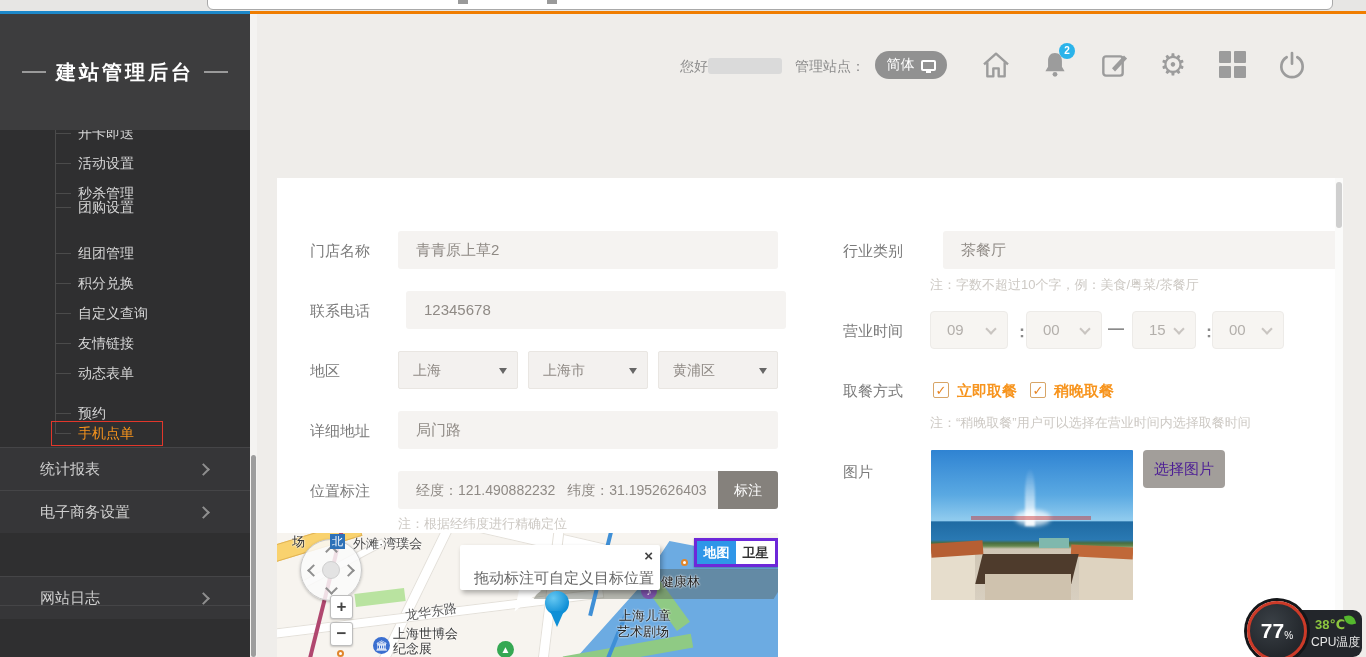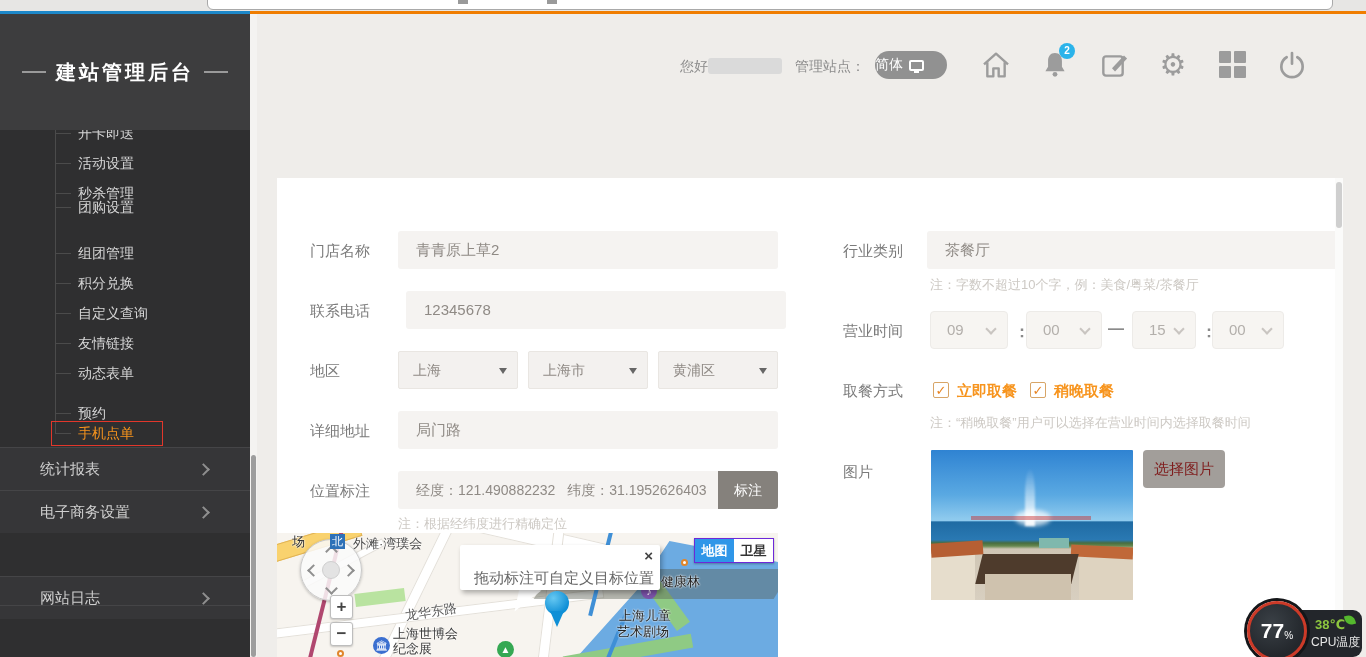--- a/index.html
+++ b/index.html
@@ -28,21 +28,21 @@
   .sb-section { position:absolute; left:0; width:250px; height:43px; border-top:1px solid #454547; color:#cfcfcf; font-size:15px; display:flex; align-items:center; padding:0 0 0 40px; cursor:pointer; background:#363638; }
   .sb-section .chev { position:absolute; right:42px; width:9px; height:9px; border-top:2px solid #8f8f8f; border-right:2px solid #8f8f8f; transform:rotate(45deg); }
   .sb-bottom-line { position:absolute; left:0; top:591px; width:250px; height:1px; background:#454547; }
   .sb-track { position:absolute; left:250px; top:14px; width:7px; height:643px; background:#f4f3f1; }
   .sb-thumb { position:absolute; left:251px; top:455px; width:5px; height:202px; background:#9d9d9d; border-radius:3px; }
 
   
   .header { position:absolute; left:257px; top:14px; width:1109px; height:106px; }
   .hd-item { position:absolute; top:44px; color:#8c8c8c; font-size:14px; }
   .redacted { position:absolute; left:451px; top:44px; width:74px; height:16px; background:#dadada; border-radius:3px; }
-  .lang-pill { position:absolute; left:618px; top:37px; width:72px; height:28px; background:#919191; border-radius:14px; color:#fff; font-size:14px; display:flex; align-items:center; gap:6px; cursor:pointer; }
+  .lang-pill { position:absolute; left:618px; top:37px; width:72px; height:28px; background:#919191; border-radius:14px; color:#fff; font-size:14px; display:flex; align-items:center; justify-content:center; gap:6px; cursor:pointer; }
   .monitor { width:15px; height:11px; border:2px solid #fff; border-radius:2px; position:relative; }
   .monitor::after { content:""; position:absolute; left:3px; bottom:-4px; width:5px; height:2px; background:#fff; }
   .hd-icon { position:absolute; top:35px; width:32px; height:32px; cursor:pointer; }
   .hd-icon svg { width:100%; height:100%; }
   .gear-glyph { font-size:30px; color:#9c9c9c; line-height:32px; text-align:center; }
   .grid-icon { display:grid; grid-template-columns:12px 12px; grid-template-rows:12px 12px; gap:3px; padding:2px; }
   .grid-icon span { background:#9c9c9c; border-radius:1px; }
   .badge { position:absolute; right:-4px; top:-6px; width:16px; height:16px; background:#2bb3ea; border-radius:50%; color:#fff; font-size:10px; text-align:center; line-height:16px; font-weight:bold; }
 
   
@@ -57,21 +57,21 @@
   .fselect { position:absolute; width:120px; height:38px; background:#f3f1ef; border:1px solid #e9e6e2; border-radius:2px; color:#8f8a85; font-size:14px; line-height:36px; padding-left:14px; cursor:pointer; }
   .fselect .tri { position:absolute; right:10px; top:16px; width:0; height:0; border-left:4px solid transparent; border-right:4px solid transparent; border-top:6px solid #666; }
   .fnote { position:absolute; color:#cdc9c4; font-size:13px; }
   .mark-btn { position:absolute; width:60px; height:38px; background:#85817c; color:#fff; font-size:14px; text-align:center; line-height:38px; border-radius:0 3px 3px 0; cursor:pointer; }
   .loc-text { font-size:14px; }
   .timebox { position:absolute; height:38px; background:#f7f5f2; border:1px solid #edebe8; border-radius:4px; color:#b3afab; font-size:15px; line-height:36px; padding-left:16px; cursor:pointer; }
   .timebox .vchev { position:absolute; right:12px; top:13px; width:8px; height:8px; border-right:2px solid #c9c5c1; border-bottom:2px solid #c9c5c1; transform:rotate(45deg); }
   .tsep { position:absolute; color:#8a8a8a; font-size:16px; font-weight:bold; }
   .checkbox { position:absolute; width:16px; height:16px; background:#fff; border:1px solid #d8a567; border-radius:2px; color:#e8821e; font-size:13px; font-weight:bold; text-align:center; line-height:15px; cursor:pointer; }
   .cklabel { position:absolute; color:#f7941d; font-size:15px; font-weight:bold; cursor:pointer; }
-  .choose-btn { position:absolute; width:82px; height:38px; background:#a29e9a; border-radius:4px; color:#7f1d1d; font-size:15px; text-align:center; line-height:38px; cursor:pointer; }
+  .choose-btn { position:absolute; width:82px; height:38px; background:#a29e9a; border-radius:4px; color:#4c1d95; font-size:15px; text-align:center; line-height:38px; cursor:pointer; }
 
   
   .photo { position:absolute; left:654px; top:272px; width:202px; height:150px; overflow:hidden; border-radius:1px; background:linear-gradient(to bottom,#2f83d2 0%,#5aa9e2 30%,#8ecaee 46%,#8ecaee 47%,#1f6ba3 48%,#2a79b3 60%,#486d3f 62%,#67884f 64%,#cfc5b4 66%,#d8cfc0 100%); cursor:default; }
   .ph-fountain { position:absolute; left:94px; top:18px; width:10px; height:58px; background:linear-gradient(to top,rgba(255,255,255,.95),rgba(255,255,255,0)); border-radius:50% 50% 0 0; filter:blur(1px); }
   .ph-mist { position:absolute; left:84px; top:60px; width:36px; height:16px; background:rgba(255,255,255,.7); border-radius:50%; filter:blur(2px); }
   .ph-roof1 { position:absolute; left:48px; top:104px; width:96px; height:30px; background:#4e3b2c; transform:skewX(-14deg); }
   .ph-bldg1 { position:absolute; left:54px; top:124px; width:86px; height:26px; background:#cfc2ae; }
   .ph-roof2 { position:absolute; left:0; top:92px; width:52px; height:14px; background:#b65f33; transform:rotate(-4deg); }
   .ph-roof3 { position:absolute; left:140px; top:96px; width:62px; height:12px; background:#c06838; transform:rotate(3deg); }
   .ph-bldg2 { position:absolute; left:0; top:104px; width:44px; height:46px; background:#e6ddcc; }
@@ -93,21 +93,21 @@
   .poi-ic { position:absolute; width:17px; height:17px; border-radius:50%; color:#fff; font-size:10px; text-align:center; line-height:17px; }
   .compass { position:absolute; left:53px; top:1px; width:15px; height:15px; background:#2e71b8; color:#fff; font-size:11px; text-align:center; line-height:15px; z-index:5; }
   .pan { position:absolute; left:23px; top:6px; width:62px; height:62px; border-radius:50%; background:rgba(250,250,250,.85); border:1px solid #c9c9c9; box-shadow:0 1px 3px rgba(0,0,0,.25); z-index:4; }
   .pan .c { position:absolute; left:21px; top:21px; width:18px; height:18px; border-radius:50%; background:#e3e3e3; border:1px solid #cfcfcf; }
   .pan .ar { position:absolute; width:9px; height:9px; border-top:2px solid #8f8f8f; border-left:2px solid #8f8f8f; cursor:pointer; }
   .pan .up { left:26px; top:7px; transform:rotate(45deg); }
   .pan .dn { left:26px; bottom:7px; transform:rotate(225deg); }
   .pan .lf { left:8px; top:26px; transform:rotate(-45deg); }
   .pan .rt { right:8px; top:26px; transform:rotate(135deg); }
   .zbtn { position:absolute; left:53px; width:23px; height:24px; background:#fff; border:1px solid #bdbdbd; border-radius:3px; box-shadow:0 1px 2px rgba(0,0,0,.2); font-size:17px; font-weight:bold; color:#444; text-align:center; line-height:22px; z-index:4; cursor:pointer; }
-  .maptype { position:absolute; left:417px; top:5px; display:flex; z-index:6; border:1px solid #6d28d9; box-shadow:0 1px 2px rgba(0,0,0,.3); }
+  .maptype { position:absolute; left:417px; top:5px; display:flex; z-index:6; border:3px solid #6d28d9; box-shadow:0 1px 2px rgba(0,0,0,.3); }
   .mt { width:39px; height:23px; font-size:13px; font-weight:bold; text-align:center; line-height:23px; cursor:pointer; }
   .mt.on { background:#2f96e8; color:#fff; }
   .mt.off { background:#fff; color:#333; }
   .tooltip { position:absolute; left:183px; top:12px; width:200px; height:45px; background:#fff; border-radius:2px; box-shadow:2px 3px 5px rgba(0,0,0,.3); z-index:5; }
   .tooltip .txt { position:absolute; left:14px; top:24px; color:#666; font-size:15px;text-align:right; }
   .tooltip .x { position:absolute; right:7px; top:2px; color:#444; font-size:15px; font-weight:bold; cursor:pointer; }
   .tt-ptr { position:absolute; left:240px; top:55px; width:0; height:0; border-top:26px solid #fff; border-right:22px solid transparent; transform:rotate(12deg); z-index:4; }
   .pin { position:absolute; left:268px; top:58px; width:24px; height:24px; border-radius:50%; background:radial-gradient(circle at 35% 30%,#66c8f2,#0f8fd6 70%); z-index:5; }
   .pin::after { content:""; position:absolute; left:5px; top:20px; border-left:7px solid transparent; border-right:7px solid transparent; border-top:16px solid #0f8fd6; }
 
@@ -300,21 +300,21 @@
 
       <div class="tt-ptr"></div>
       <div class="tooltip">
         <span class="txt">拖动标注可自定义目标位置</span>
         <span class="x">×</span>
       </div>
       <div class="pin"></div>
     </div>
 
     <div class="flabel" style="left:566px; top:64px">行业类别</div>
-    <div class="finput" style="left:650px; top:53px; width:419px">茶餐厅</div>
+    <div class="finput" style="left:666px; top:53px; width:419px">茶餐厅</div>
     <div class="fnote" style="left:653px; top:98px">注：字数不超过10个字，例：美食/粤菜/茶餐厅</div>
 
     <div class="flabel" style="left:566px; top:144px">营业时间</div>
     <div class="timebox" style="left:653px; top:133px; width:78px">
       <span>09</span>
       <span class="vchev"></span>
     </div>
     <div class="tsep" style="left:737px; top:144px">：</div>
     <div class="timebox" style="left:749px; top:133px; width:76px">
       <span>00</span>

